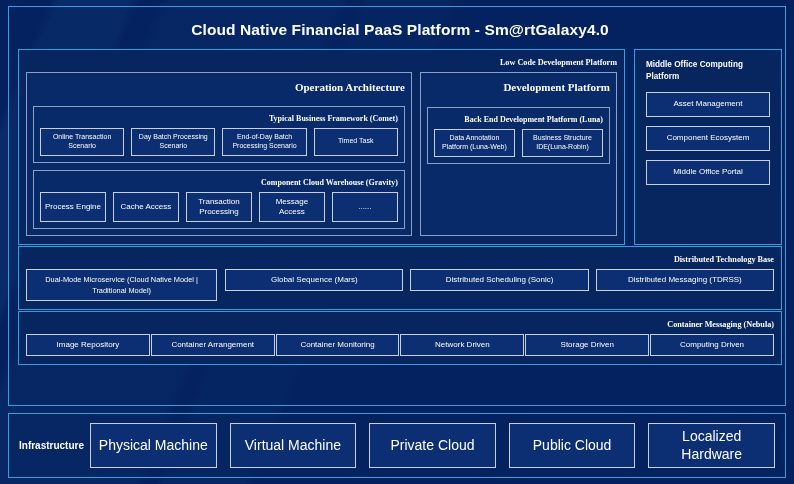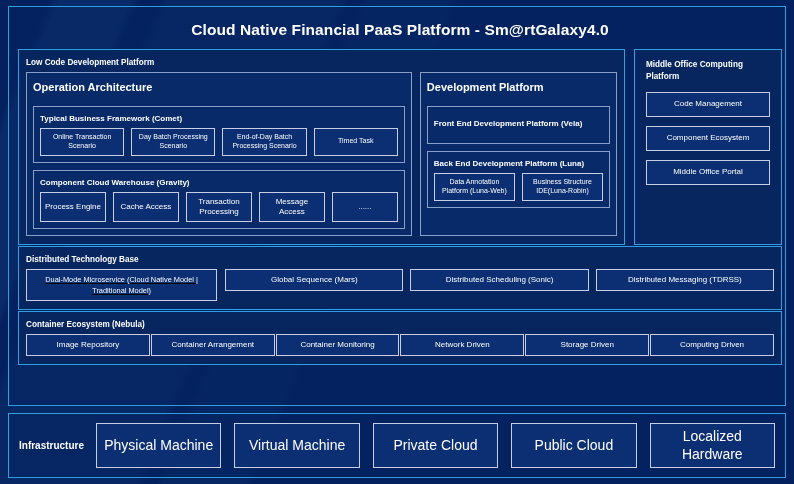--- a/index.html
+++ b/index.html
@@ -45,22 +45,22 @@
     border: 1.2px solid #2f9fe0;
     background: #072660;
     padding: 5px 7px 8px 7px;
   }
   .panel-inner {
     border: 1.2px solid #8aa0c8;
     background: #082a68;
     padding: 4px 6px 6px 6px;
   }
   .panel-title {
-    text-align: left; color: #ffffff; font-weight: bold;
-    font-size: 8px; padding: 3px 0 5px 0;
+    text-align: right; color: #ffffff; font-weight: bold;
+    font-size: 8px; padding: 3px 0 5px 0; font-family: Liberation Serif, serif;
   }
   .panel-title.big { font-size: 11px; padding: 4px 0 7px 0; }
   .panel-title.mid { font-size: 8.2px; padding: 3px 0 5px 0; }
 
   .chips { display: flex; gap: 7px; }
   .chip {
     flex: 1 1 0;
     border: 1px solid #c7cfe4;
     background: #0b2f72;
     color: #ffffff;
@@ -88,33 +88,33 @@
   }
   .mo-title {
     color: #ffffff; font-weight: bold; font-size: 8.2px;
     line-height: 1.45; padding: 4px 4px 9px 4px;
   }
   .mo-list { display: flex; flex-direction: column; gap: 9px; padding: 0 4px 2px 4px; }
   .mo-list .chip { min-height: 25px; font-size: 8px; }
 
   
   .dtb-body { display: flex; gap: 8px; }
-  .dtb-dual { flex: 1.08 1 0; text-decoration: underline; }
+  .dtb-dual { flex: 1.08 1 0; }
   .dtb-dual .chip { height: 100%; font-size: 7.4px; line-height: 1.5; }
   .dtb-grid { flex: 3.1 1 0; display: flex; flex-direction: column; gap: 6px; }
 
   
   .cp-body { display: flex; gap: 1px; }
 
   
   .infra {
     border: 1.5px solid #2f9fe0;
     background: rgba(7,38,96,0.35);
     margin-top: 7px;
-    display: flex; align-items: center; gap: 10px;
+    display: flex; align-items: center; gap: 4px;
     padding: 9px 10px;
   }
   .infra-label {
     color: #ffffff; font-weight: bold; font-size: 10px;
     flex: 0 0 auto; padding-right: 2px;
   }
   .infra-chips { display: flex; gap: 13px; flex: 1 1 auto; }
   .infra-chips .chip { min-height: 24px; font-size: 14px; }
   .mt { margin-top: 1px; }
 </style>
@@ -157,40 +157,37 @@
                 <div class="chip lg">Transaction Processing</div>
                 <div class="chip lg">Message Access</div>
                 <div class="chip lg">......</div>
               </div>
             </div>
           </div>
 
           <div class="panel-inner dev-plat">
             <div class="panel-title big">Development Platform</div>
 
-            <div class="panel-inner sub-block">
-              <div class="panel-title" style="padding:8px 0 9px 0">Front End Development Platform (Vela)</div>
-            </div>
 
             <div class="panel-inner sub-block mt">
               <div class="panel-title">Back End Development Platform (Luna)</div>
               <div class="chips">
                 <div class="chip tall">Data Annotation Platform (Luna-Web)</div>
                 <div class="chip tall">Business Structure IDE(Luna-Robin)</div>
               </div>
             </div>
           </div>
 
         </div>
       </div>
 
       <div class="panel middle-office">
         <div class="mo-title">Middle Office Computing Platform</div>
         <div class="mo-list">
-          <div class="chip">Code Management</div>
+          <div class="chip">Asset Management</div>
           <div class="chip">Component Ecosystem</div>
           <div class="chip">Middle Office Portal</div>
         </div>
       </div>
 
     </div>
 
     <div class="panel mt">
       <div class="panel-title mid">Distributed Technology Base</div>
       <div class="dtb-body">
@@ -201,21 +198,21 @@
           <div class="chips">
             <div class="chip lg">Global Sequence (Mars)</div>
             <div class="chip lg">Distributed Scheduling (Sonic)</div>
             <div class="chip lg">Distributed Messaging (TDRSS)</div>
           </div>
         </div>
       </div>
     </div>
 
     <div class="panel mt">
-      <div class="panel-title mid">Container Ecosystem (Nebula)</div>
+      <div class="panel-title mid">Container Messaging (Nebula)</div>
       <div class="chips cp-body">
         <div class="chip lg">Image Repository</div>
         <div class="chip lg">Container Arrangement</div>
         <div class="chip lg">Container Monitoring</div>
         <div class="chip lg">Network Driven</div>
         <div class="chip lg">Storage Driven</div>
         <div class="chip lg">Computing Driven</div>
       </div>
     </div>
 

